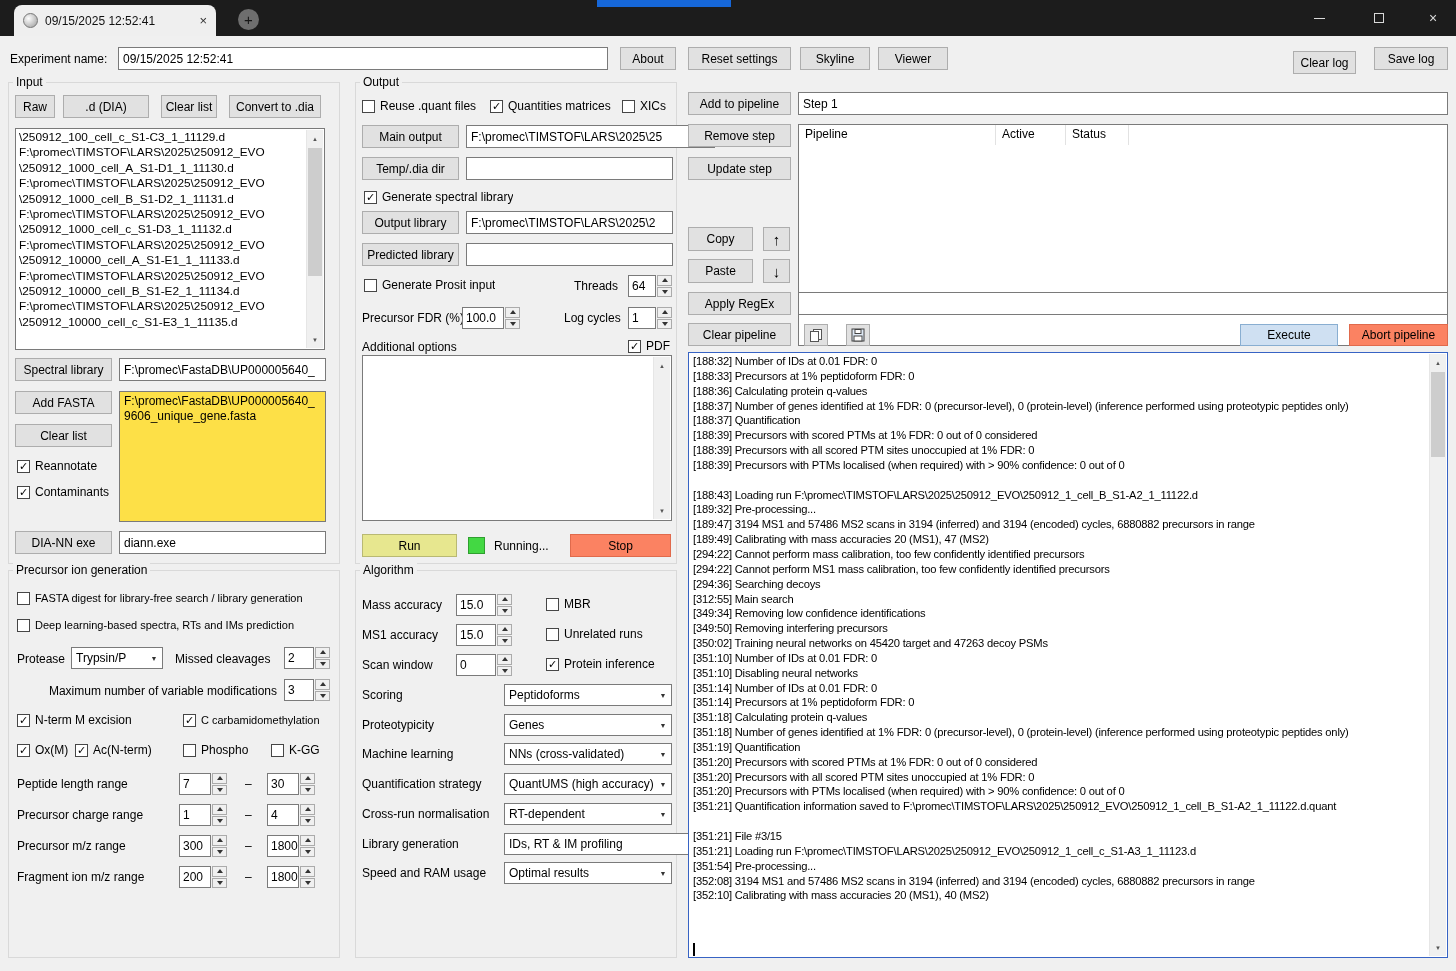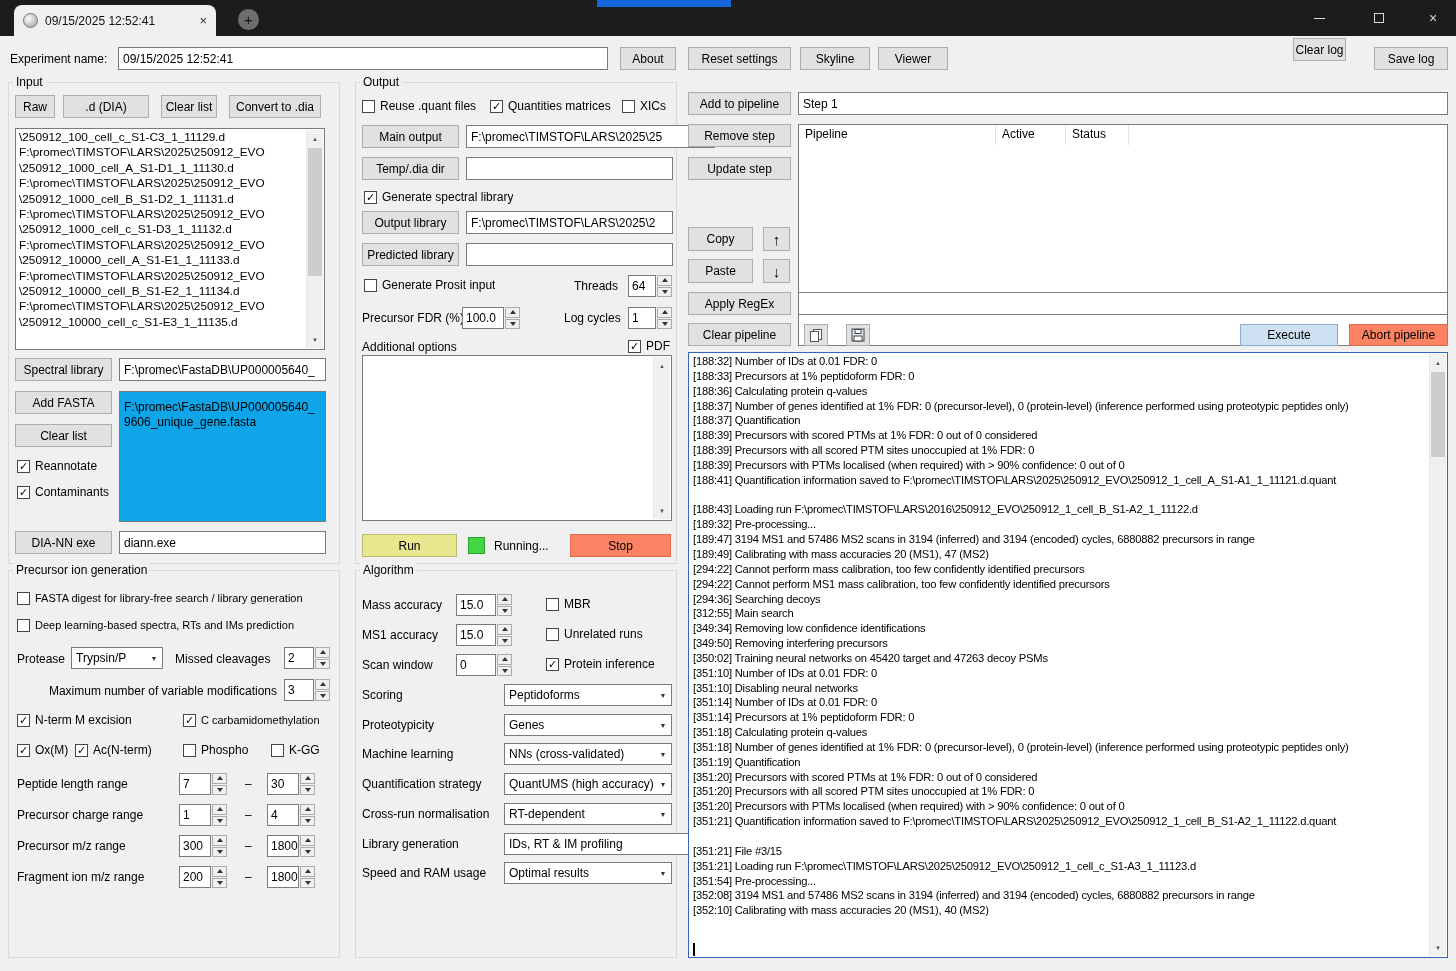--- a/index.html
+++ b/index.html
@@ -48,21 +48,21 @@
 .combo-arrow{width:16px;text-align:center;font-size:7px;color:#333}
 .run{background:#e7e78f;border-color:#b9b973}
 .stopb{background:#fb8262;border-color:#e06a4c}
 .execb{background:#cfe0f2;border-color:#89aed1}
 .indicator{position:absolute;width:17px;height:17px;background:#43d843;border:1px solid #2f9f2f}
 .logbox{border:1px solid #3763c4}
 .ph{position:absolute;left:0;top:0;height:20px;display:flex;font-size:12px}
 .ph-col{padding:2px 0 0 6px;border-right:1px solid #e2e2e2;height:20px;white-space:nowrap;overflow:hidden}
 .arrowbtn{font-size:15px;font-weight:bold}
 .iconbtn{position:absolute;background:#e1e1e1;border:1px solid #adadad;display:flex;align-items:center;justify-content:center}
-.fasta-area{position:absolute;background:#0ea5e9;border:1px solid #7a7a7a;font-size:12px;line-height:15px;padding:8px 4px;overflow:hidden;word-break:break-all}
+.fasta-area{position:absolute;background:#fde047;border:1px solid #7a7a7a;font-size:12px;line-height:15px;padding:2px 4px;overflow:hidden;word-break:break-all}
 .caret{position:absolute;width:1.5px;background:#000}
 </style>
 </head>
 <body>
 
 <div class="app">
 
   <div class="titlebar">
     <div class="tab">
       <span class="app-icon"></span>
@@ -79,21 +79,21 @@
       </div>
     <div class="winbtn close-glyph" style="left:1410px">×</div>
   </div>
 
   <div class="lbl" style="left:10px;top:52px">Experiment name:</div>
   <div class="field" style="left:118px;top:47px;width:490px">09/15/2025 12:52:41</div>
   <div class="btn" style="left:620px;top:47px;width:56px">About</div>
   <div class="btn" style="left:688px;top:47px;width:103px">Reset settings</div>
   <div class="btn" style="left:800px;top:47px;width:70px">Skyline</div>
   <div class="btn" style="left:878px;top:47px;width:70px">Viewer</div>
-  <div class="btn" style="left:1293px;top:38px;width:53px">Clear log</div>
+  <div class="btn" style="left:1293px;top:51px;width:63px">Clear log</div>
   <div class="btn" style="left:1374px;top:47px;width:74px">Save log</div>
 
   <div class="group" style="left:8px;top:82px;width:332px;height:482px">
     <span class="gtitle">Input</span>
     <div class="btn" style="left:6px;top:12px;width:40px">Raw</div>
     <div class="btn" style="left:54px;top:12px;width:86px">.d (DIA)</div>
     <div class="btn" style="left:152px;top:12px;width:56px">Clear list</div>
     <div class="btn" style="left:220px;top:12px;width:92px">Convert to .dia</div>
 
     <div class="listbox" style="left:6px;top:45px;width:310px;height:222px">
@@ -470,23 +470,22 @@
   <div class="listbox logbox" style="left:688px;top:352px;width:760px;height:606px">
     <div class="lb-content" style="left:4px">
         <div class="log-line">[188:32] Number of IDs at 0.01 FDR: 0</div>
         <div class="log-line">[188:33] Precursors at 1% peptidoform FDR: 0</div>
         <div class="log-line">[188:36] Calculating protein q-values</div>
         <div class="log-line">[188:37] Number of genes identified at 1% FDR: 0 (precursor-level), 0 (protein-level) (inference performed using proteotypic peptides only)</div>
         <div class="log-line">[188:37] Quantification</div>
         <div class="log-line">[188:39] Precursors with scored PTMs at 1% FDR: 0 out of 0 considered</div>
         <div class="log-line">[188:39] Precursors with all scored PTM sites unoccupied at 1% FDR: 0</div>
         <div class="log-line">[188:39] Precursors with PTMs localised (when required) with &gt; 90% confidence: 0 out of 0</div>
-        <div class="log-line">[188:41] Quantification information saved to F:\promec\TIMSTOF\LARS\2025\250912_EVO\250912_1_cell_A_S1-A1_1_11121.d.quant</div>
         <div class="log-line">&nbsp;</div>
-        <div class="log-line">[188:43] Loading run F:\promec\TIMSTOF\LARS\2016\250912_EVO\250912_1_cell_B_S1-A2_1_11122.d</div>
+        <div class="log-line">[188:43] Loading run F:\promec\TIMSTOF\LARS\2025\250912_EVO\250912_1_cell_B_S1-A2_1_11122.d</div>
         <div class="log-line">[189:32] Pre-processing...</div>
         <div class="log-line">[189:47] 3194 MS1 and 57486 MS2 scans in 3194 (inferred) and 3194 (encoded) cycles, 6880882 precursors in range</div>
         <div class="log-line">[189:49] Calibrating with mass accuracies 20 (MS1), 47 (MS2)</div>
         <div class="log-line">[294:22] Cannot perform mass calibration, too few confidently identified precursors</div>
         <div class="log-line">[294:22] Cannot perform MS1 mass calibration, too few confidently identified precursors</div>
         <div class="log-line">[294:36] Searching decoys</div>
         <div class="log-line">[312:55] Main search</div>
         <div class="log-line">[349:34] Removing low confidence identifications</div>
         <div class="log-line">[349:50] Removing interfering precursors</div>
         <div class="log-line">[350:02] Training neural networks on 45420 target and 47263 decoy PSMs</div>

